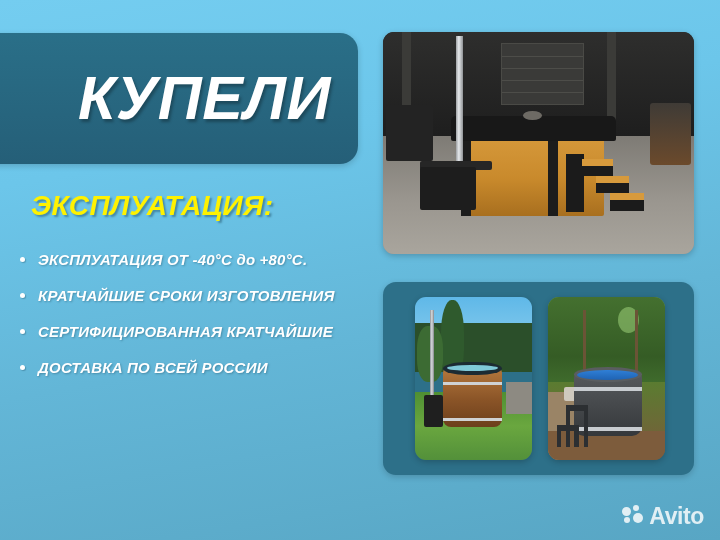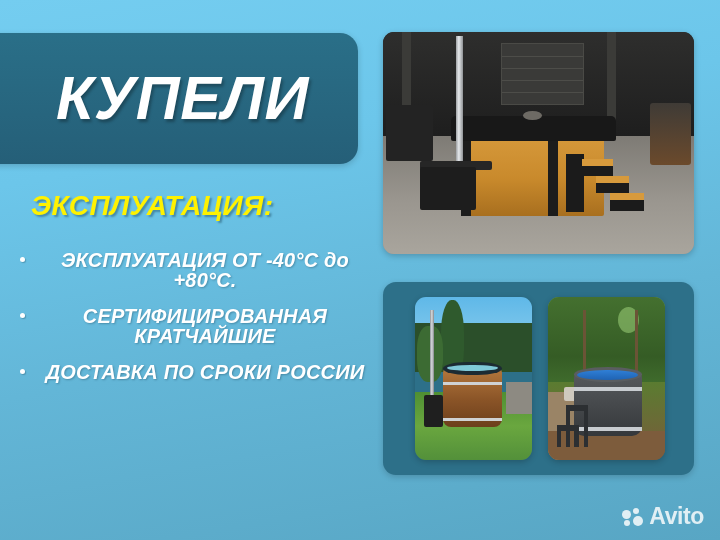--- a/index.html
+++ b/index.html
@@ -14,21 +14,21 @@
 
   
   .title-banner{
     position:absolute;left:-14px;top:33px;width:372px;height:131px;
     background:linear-gradient(180deg,#2a6f88 0%,#255f78 100%);
     border-radius:0 18px 18px 0;
     box-shadow:0 2px 6px rgba(0,0,0,.18);
     display:flex;align-items:center;
   }
   .title-text{
-    margin-left:70px;
+    margin-left:92px;
     color:#ffffff;
     font-size:61px;line-height:1;
     font-weight:bold;font-style:italic;
     letter-spacing:0.5px;
     text-shadow:2px 3px 3px rgba(0,0,0,.28);
     white-space:nowrap;
   }
 
   .subtitle{
     position:absolute;left:31px;top:192px;
@@ -42,25 +42,24 @@
 
   .bullets{
     position:absolute;left:12px;top:250px;width:360px;
     margin:0;padding:0;list-style:none;
   }
   .bullet{
     position:relative;
     padding-left:26px;
     margin-bottom:16px;
     color:#ffffff;
-    font-size:20px;line-height:20px;
+    font-size:15px;line-height:20px;
     font-weight:bold;font-style:italic;
     letter-spacing:.2px;
     text-shadow:1px 1px 2px rgba(20,60,80,.35);
-    text-align:center;
   }
   .bullet:last-child{margin-bottom:0;}
   .bullet::before{
     content:"";
     position:absolute;left:8px;top:7px;
     width:5px;height:5px;border-radius:50%;
     background:#ffffff;
     box-shadow:1px 1px 1px rgba(20,60,80,.3);
   }
 
@@ -130,21 +129,21 @@
   .rg-water{position:absolute;left:25%;top:44.5%;width:52%;height:6.5%;background:linear-gradient(180deg,#2f7fd6,#1f63b3);border-radius:50%;}
   .rg-band{position:absolute;left:22%;top:55%;width:58%;height:2.4%;background:#c8ccd0;}
   .rg-band-b{position:absolute;left:22%;top:80%;width:58%;height:2.4%;background:#c8ccd0;}
   .rg-steps{position:absolute;left:8%;top:66%;width:26%;height:26%;}
   .rg-steps .sb{position:absolute;background:#2c2f32;}
   .rg-bench{position:absolute;left:14%;top:55%;width:14%;height:9%;background:#cfc9be;border-radius:2px;}
 
   
   .avito{
     position:absolute;right:16px;bottom:12px;
-    display:flex;align-items:flex-end;gap:5px;
+    display:flex;align-items:flex-start;gap:5px;
     opacity:.82;
   }
   .avito-mark{position:relative;width:22px;height:20px;}
   .avito-mark span{position:absolute;border-radius:50%;background:#ffffff;}
   .avito-mark .d1{left:0;top:2px;width:9px;height:9px;}
   .avito-mark .d2{left:11px;top:0;width:6px;height:6px;}
   .avito-mark .d3{left:2px;top:12px;width:6px;height:6px;}
   .avito-mark .d4{left:11px;top:8px;width:10px;height:10px;}
   .avito-text{
     color:#ffffff;font-size:23px;font-weight:bold;line-height:1;
@@ -157,22 +156,23 @@
 <div class="poster">
 
   <div class="title-banner">
     <div class="title-text">КУПЕЛИ</div>
   </div>
 
   <div class="subtitle">ЭКСПЛУАТАЦИЯ:</div>
 
   <ul class="bullets">
     <li class="bullet">ЭКСПЛУАТАЦИЯ ОТ -40°C до +80°C.</li>
+    <li class="bullet">КРАТЧАЙШИЕ СРОКИ ИЗГОТОВЛЕНИЯ</li>
     <li class="bullet">СЕРТИФИЦИРОВАННАЯ КРАТЧАЙШИЕ</li>
-    <li class="bullet">ДОСТАВКА ПО СРОКИ РОССИИ</li>
+    <li class="bullet">ДОСТАВКА ПО ВСЕЙ РОССИИ</li>
   </ul>
 
   <div class="photo photo-hero">
     <div class="hero-bg">
       <div class="hero-wall"></div>
       <div class="hero-beam" style="left:6%"></div>
       <div class="hero-beam" style="left:72%"></div>
       <div class="hero-wall-panel">
         <i style="top:20%"></i>
           <i style="top:40%"></i>

